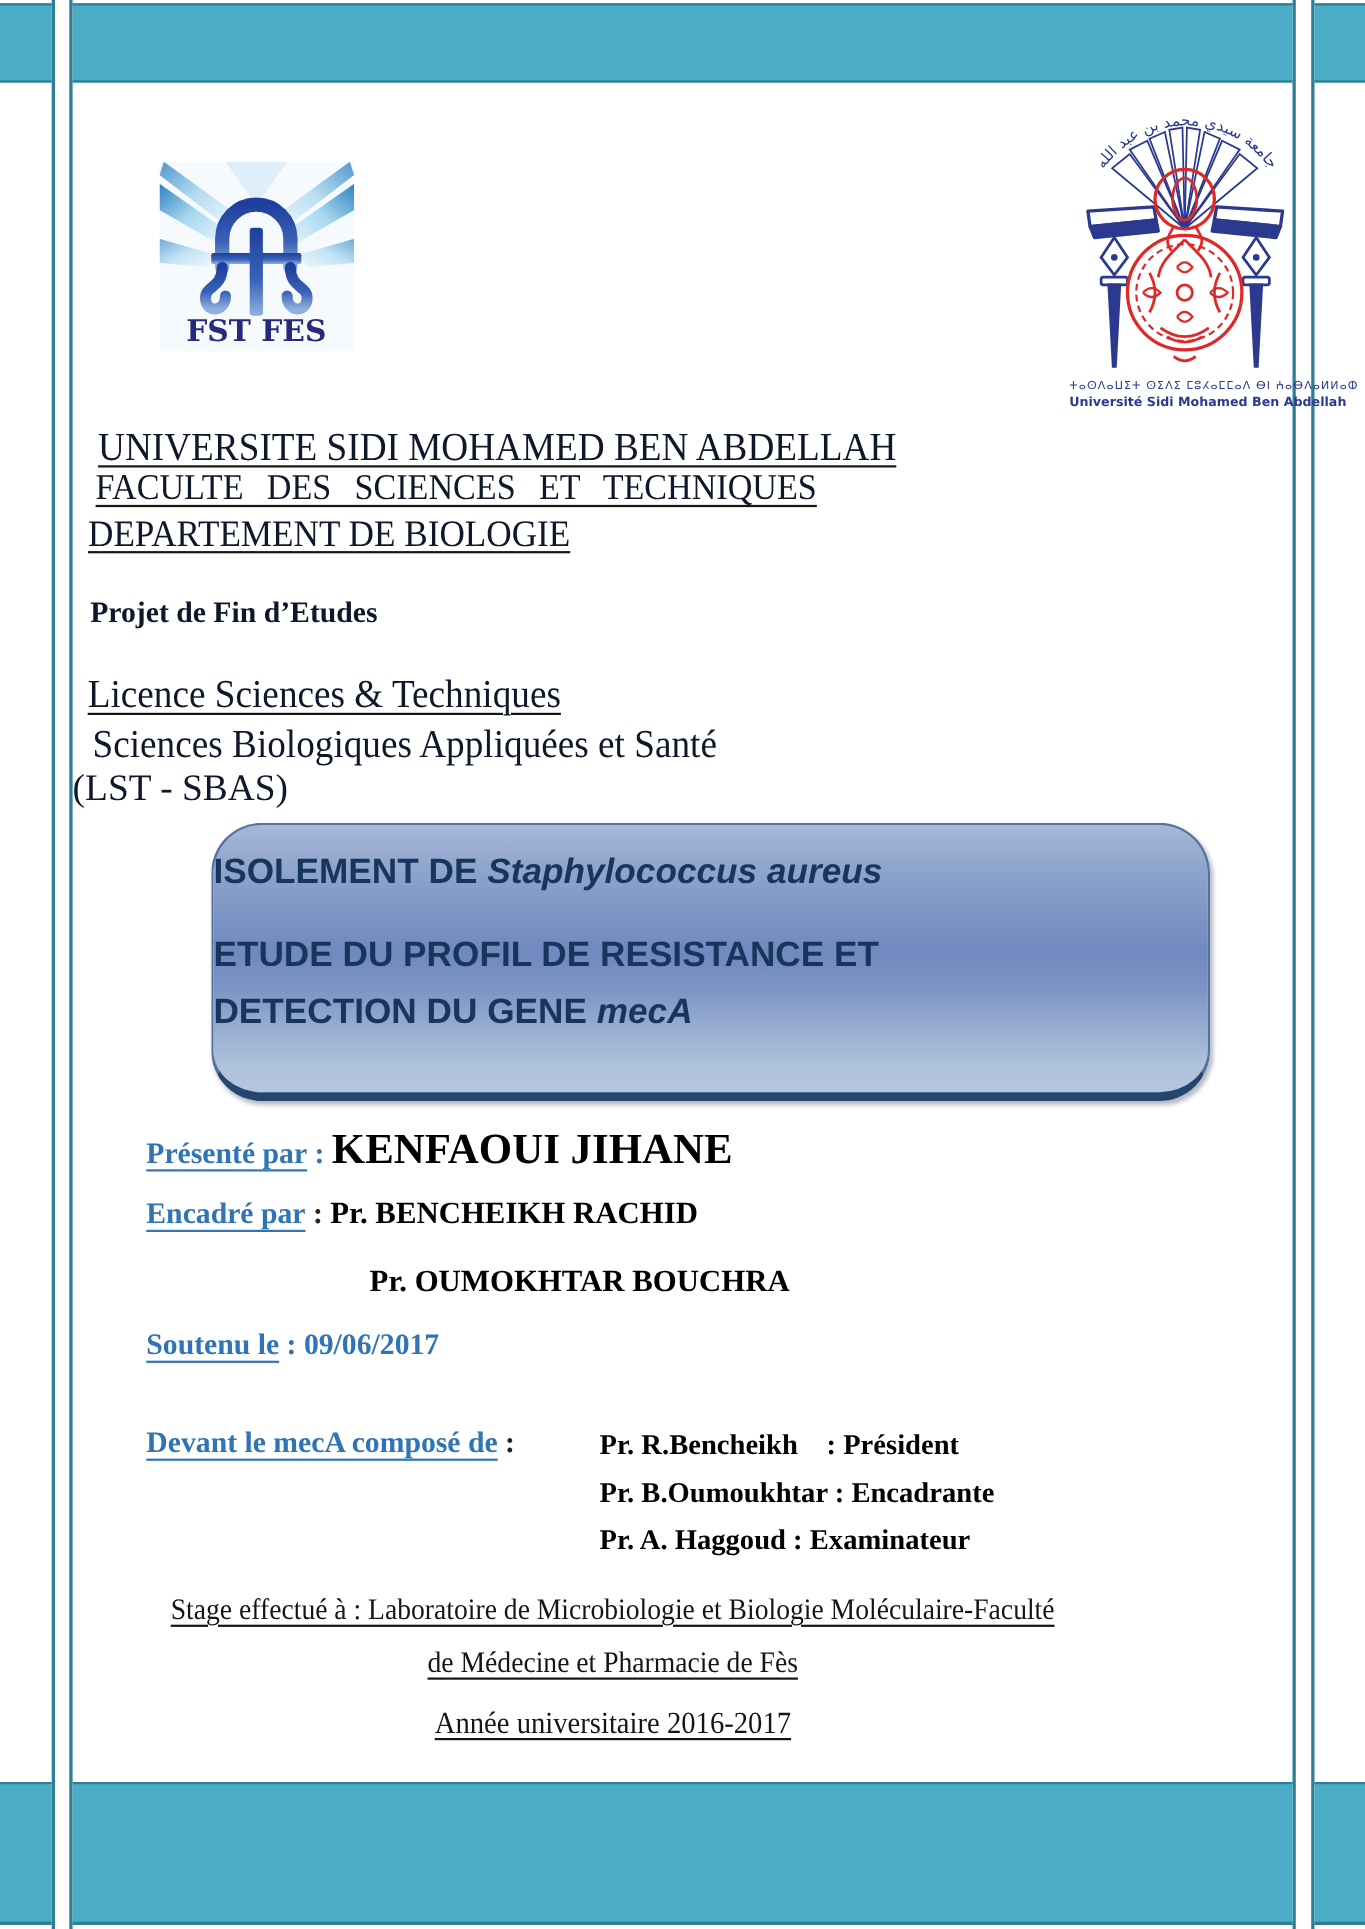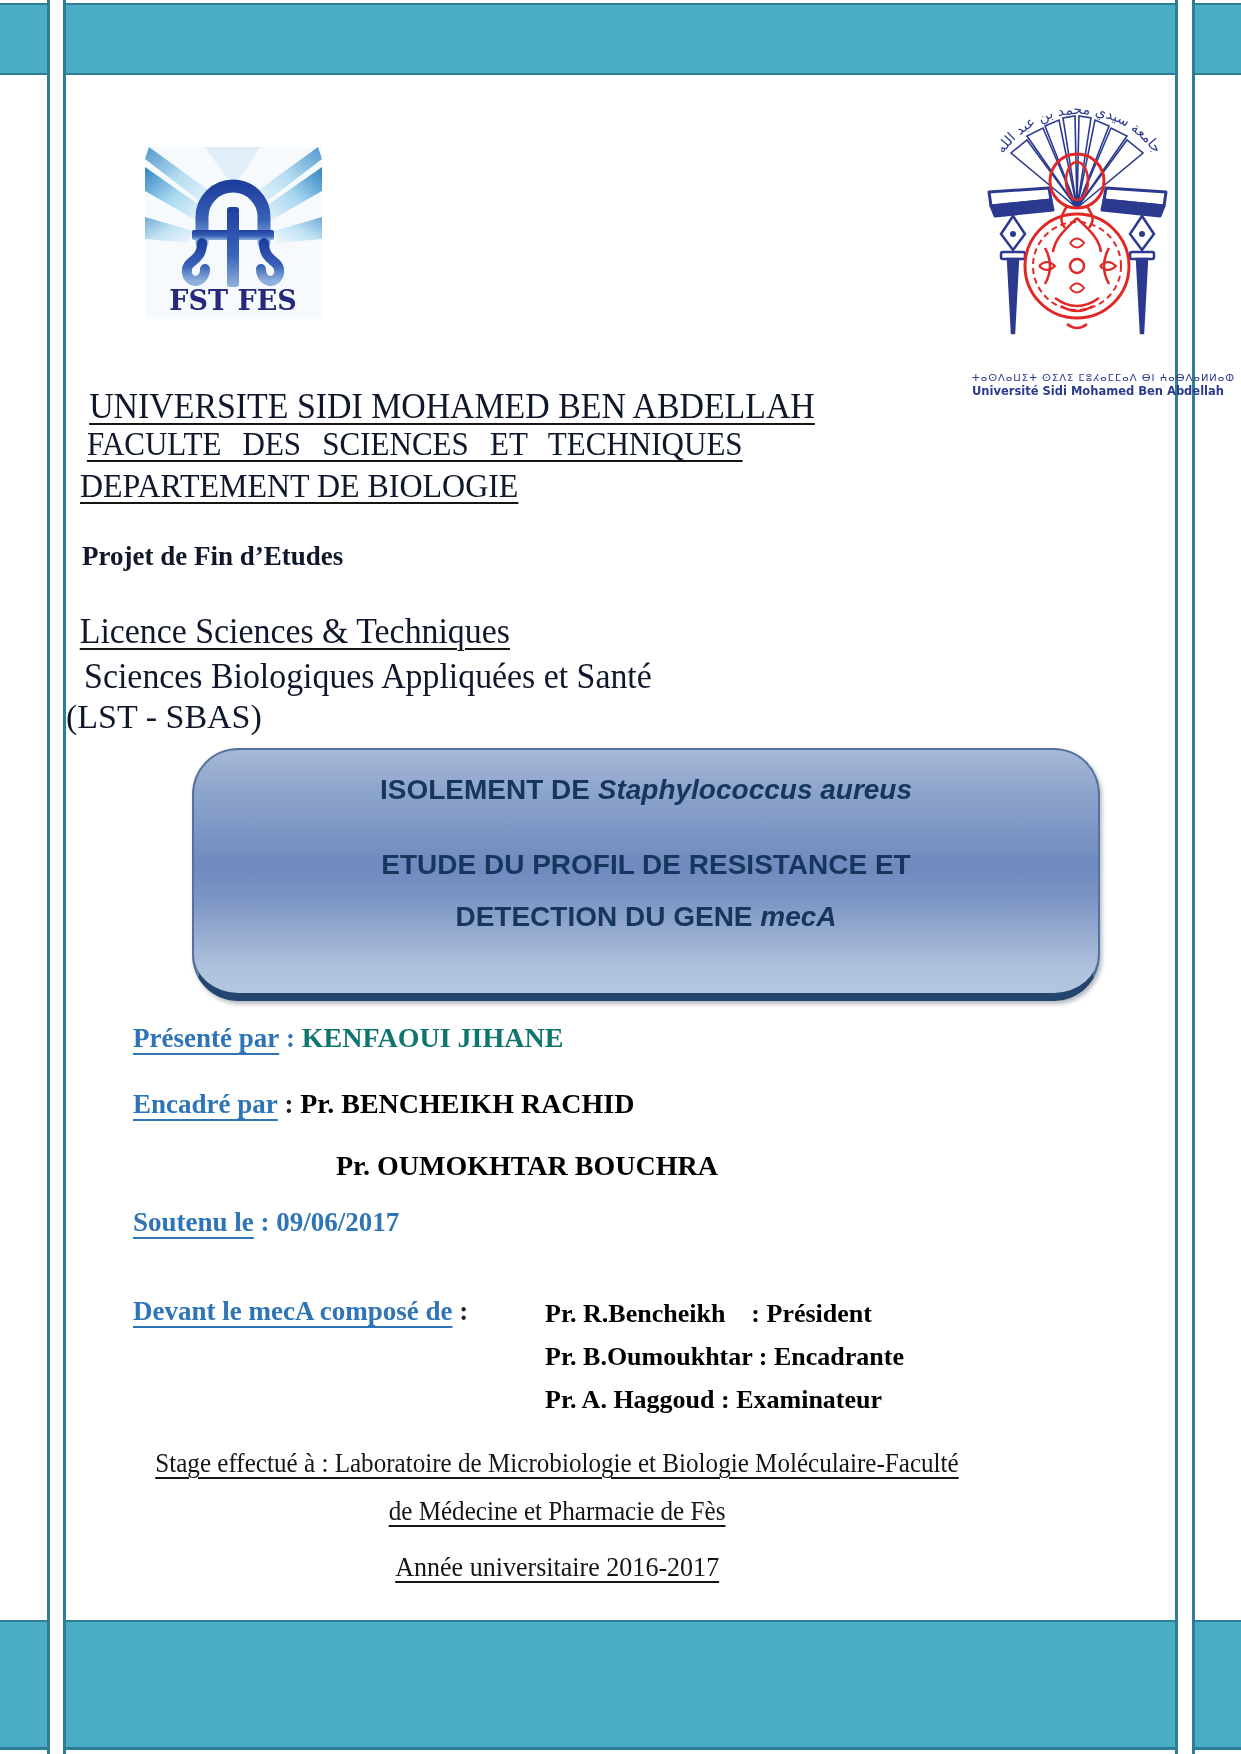--- a/index.html
+++ b/index.html
@@ -14,21 +14,21 @@
   .vline{position:absolute;top:0;bottom:0;width:3px;background:#2E7F96;}
   .bar{
     position:absolute;background:#4BACC6;
     border-top:2px solid #2E7F96;border-bottom:2px solid #2E7F96;
   }
   
   .logo-box{position:absolute;}
   .fst-text{
     font-family:"DejaVu Serif", serif;font-weight:bold;
   }
-  .usmba-captions{position:absolute;text-align:center;color:#2B3A8F;font-family:"DejaVu Sans", sans-serif;margin-top:26px;}
+  .usmba-captions{position:absolute;text-align:center;color:#2B3A8F;font-family:"DejaVu Sans", sans-serif;}
   .tifinagh{font-size:10px;letter-spacing:1px;white-space:nowrap;}
   .usmba-name{font-size:11.5px;font-weight:bold;white-space:nowrap;margin-top:1px;}
   
   .center-block{position:absolute;left:66px;width:1110px;color:#0f172a;}
   .u{
     text-decoration-line:underline;
     text-decoration-thickness:2px;
     text-underline-offset:5px;
     text-decoration-color:#151515;
   }
@@ -46,35 +46,35 @@
     border-radius:46px;
     background:linear-gradient(180deg,
       #A6B9D6 0%, #8CA3CB 18%, #7089BE 48%, #7E96C5 62%,
       #97ACD0 76%, #AFC2DC 90%, #B4C6DF 100%);
     border:2px solid #54729F;
     border-bottom:8px solid #24466E;
     box-shadow:2px 3px 4px rgba(90,100,120,0.45);
     box-sizing:border-box;
   }
   .title-line{
-    position:absolute;left:0;width:100%;text-align:center;
+    position:absolute;left:0;width:100%;
     font-family:"Liberation Sans", sans-serif;
-    font-weight:bold;color:#17365D;font-size:28px;white-space:nowrap;
+    font-weight:bold;color:#17365D;font-size:32px;white-space:nowrap;
   }
   .title-line .it{font-style:italic;}
   
   .credit{position:absolute;display:flex;align-items:baseline;white-space:pre;}
   .blue-label{
     color:#2E74B6;font-weight:bold;font-size:27px;
     text-decoration-line:underline;text-decoration-thickness:2px;
     text-underline-offset:6px;text-decoration-color:#2E74B6;
   }
   .blue-rest{color:#2E74B6;font-weight:bold;font-size:27px;}
   .dark-colon{color:#222;font-weight:bold;font-size:27px;}
-  .name-big{color:#0f766e;font-weight:bold;font-size:28px;}
+  .name-big{color:#000000;font-weight:bold;font-size:39px;}
   .name-med{color:#000;font-weight:bold;font-size:28px;}
   .jury-row{
     position:absolute;left:545px;color:#000;font-weight:bold;font-size:26px;white-space:pre;
   }
   
   .bottom-center{position:absolute;left:0;width:1114px;text-align:center;color:#151515;}
   .stage{font-size:27px;transform:scaleX(0.93);transform-origin:50% 50%;white-space:nowrap;}
   .annee{font-size:28px;transform:scaleX(0.93);transform-origin:50% 50%;white-space:nowrap;}
 </style>
 </head>

